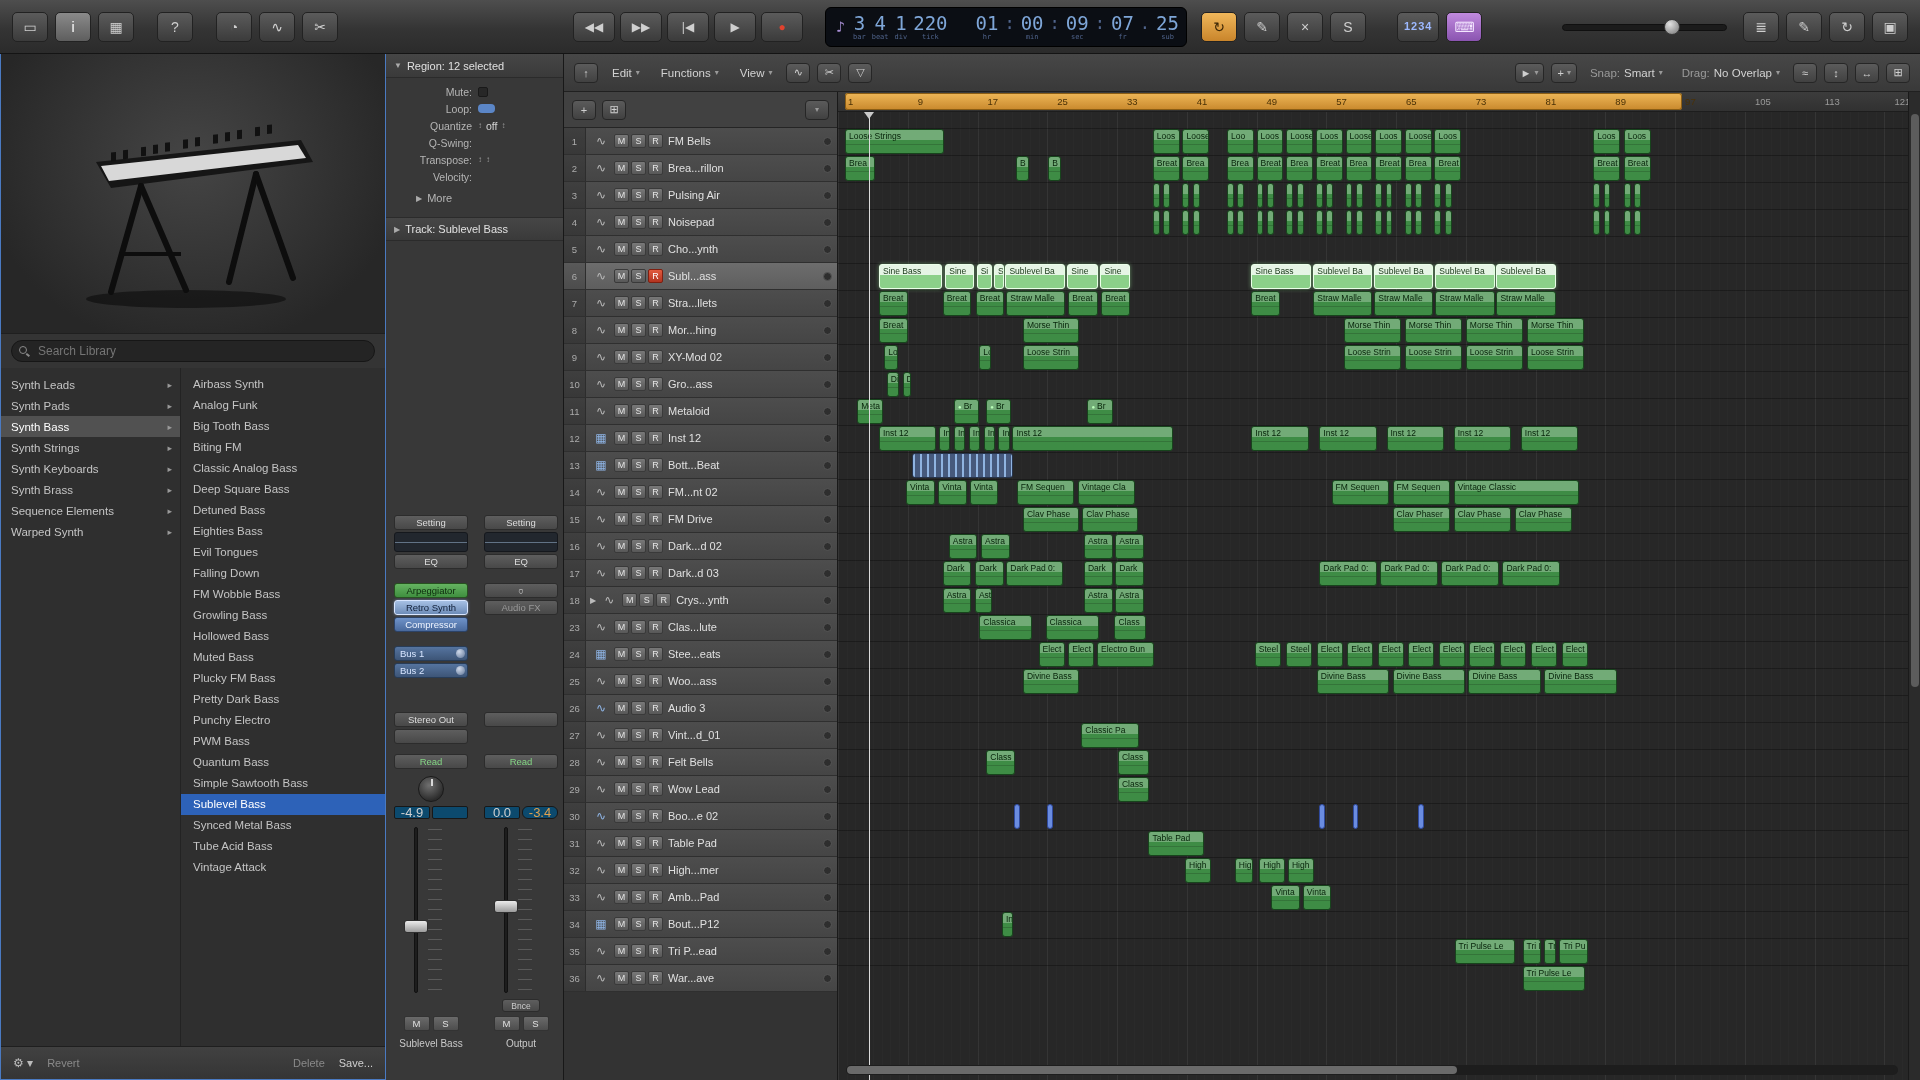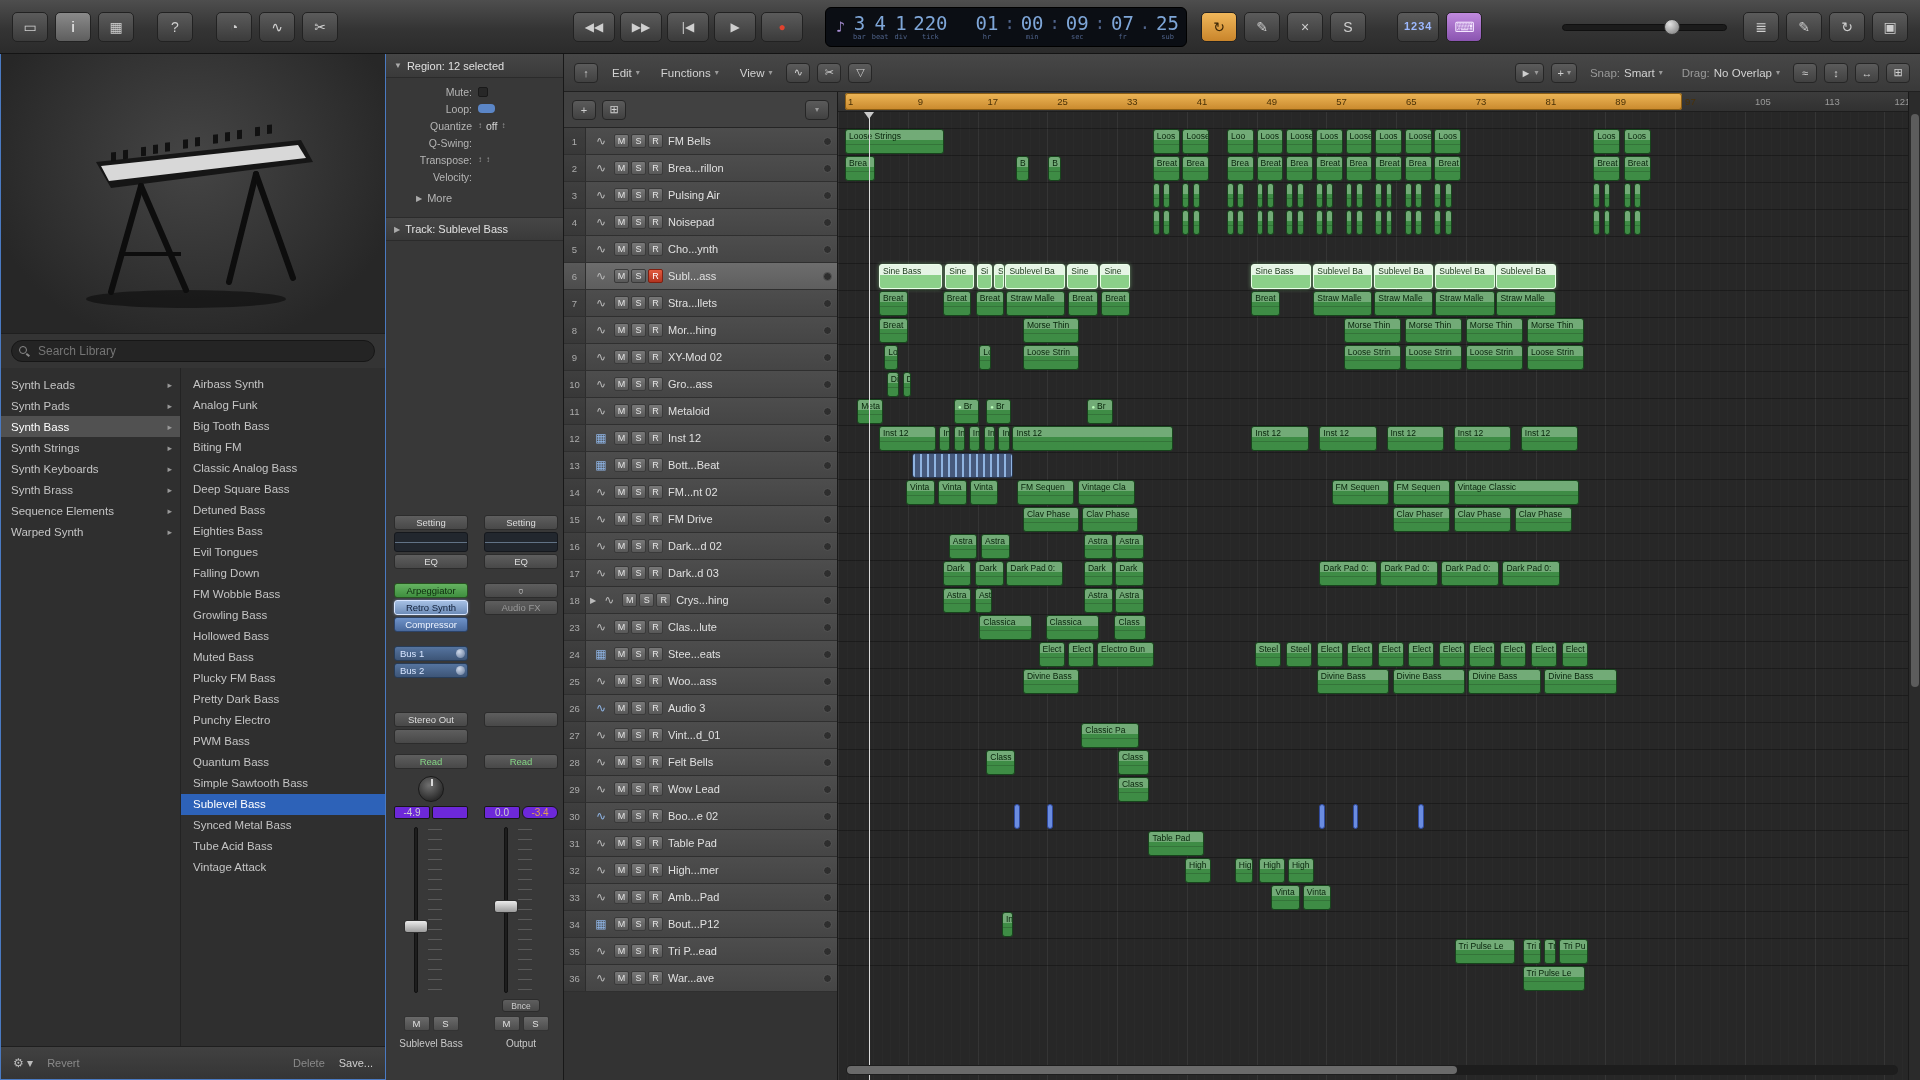--- a/index.html
+++ b/index.html
@@ -119,22 +119,22 @@
   .m-read{ color:#84d484; }
   .m-dim{ color:#999; }
   .m-blank{ }
   .m-hidden{ visibility:hidden; }
   .knob{ width:26px; height:26px; border-radius:50%; margin:5px auto 4px;
     background:radial-gradient(circle at 42% 35%, #707070, #2c2c2c 72%);
     border:1px solid #1a1a1a; position:relative; flex:none; }
   .knob::after{ content:""; position:absolute; left:12px; top:2px; width:2px; height:7px;
     background:#d9d9d9; }
   .vrow{ display:flex; gap:2px; flex:none; }
-  .vcell{ flex:1; height:13px; background:#6d28d9; border:1px solid #181818; border-radius:2px;
-    font-size:10px; color:#cfcfcf; display:flex; align-items:center; justify-content:center; }
+  .vcell{ flex:1; height:13px; background:#0c4a6e; border:1px solid #181818; border-radius:2px;
+    font-size:13px; color:#cfcfcf; display:flex; align-items:center; justify-content:center; }
   .vcell.amber{ color:#e0a14f;border-radius:6px; }
   .fader{ height:170px; position:relative; margin:6px 0 2px; flex:none; }
   .groove{ position:absolute; left:20px; top:2px; bottom:2px; width:4px; background:#1d1d1d;
     border-radius:2px; border:1px solid #111; }
   .fticks{ position:absolute; left:34px; top:4px; bottom:4px; width:14px;
     background:repeating-linear-gradient(to bottom, #5a5a5a 0 1px, transparent 1px 10px); }
   .fhandle{ position:absolute; left:10px; width:24px; height:13px; border-radius:3px;
     background:linear-gradient(#ececec,#9b9b9b); border:1px solid #2f2f2f; }
   .bnce{ height:13px; width:38px; margin:2px auto; border-radius:3px; flex:none;
     background:linear-gradient(#5e5e5e,#484848); border:1px solid #2c2c2c; font-size:8.5px;
@@ -768,21 +768,21 @@
             </div>
             <div class="trow">
               <div class="tnum">18</div>
               <span class="stack-arrow">▶</span>
               <div class="ticon">∿</div>
               <div class="tbtns">
                 <div class="tsq">M</div>
                 <div class="tsq">S</div>
                 <div class="tsq">R</div>
               </div>
-              <div class="tname">Crys...hing</div>
+              <div class="tname">Crys...ynth</div>
               <div class="tdot"></div>
             </div>
             <div class="trow">
               <div class="tnum">23</div>
               <div class="ticon">∿</div>
               <div class="tbtns">
                 <div class="tsq">M</div>
                 <div class="tsq">S</div>
                 <div class="tsq">R</div>
               </div>

